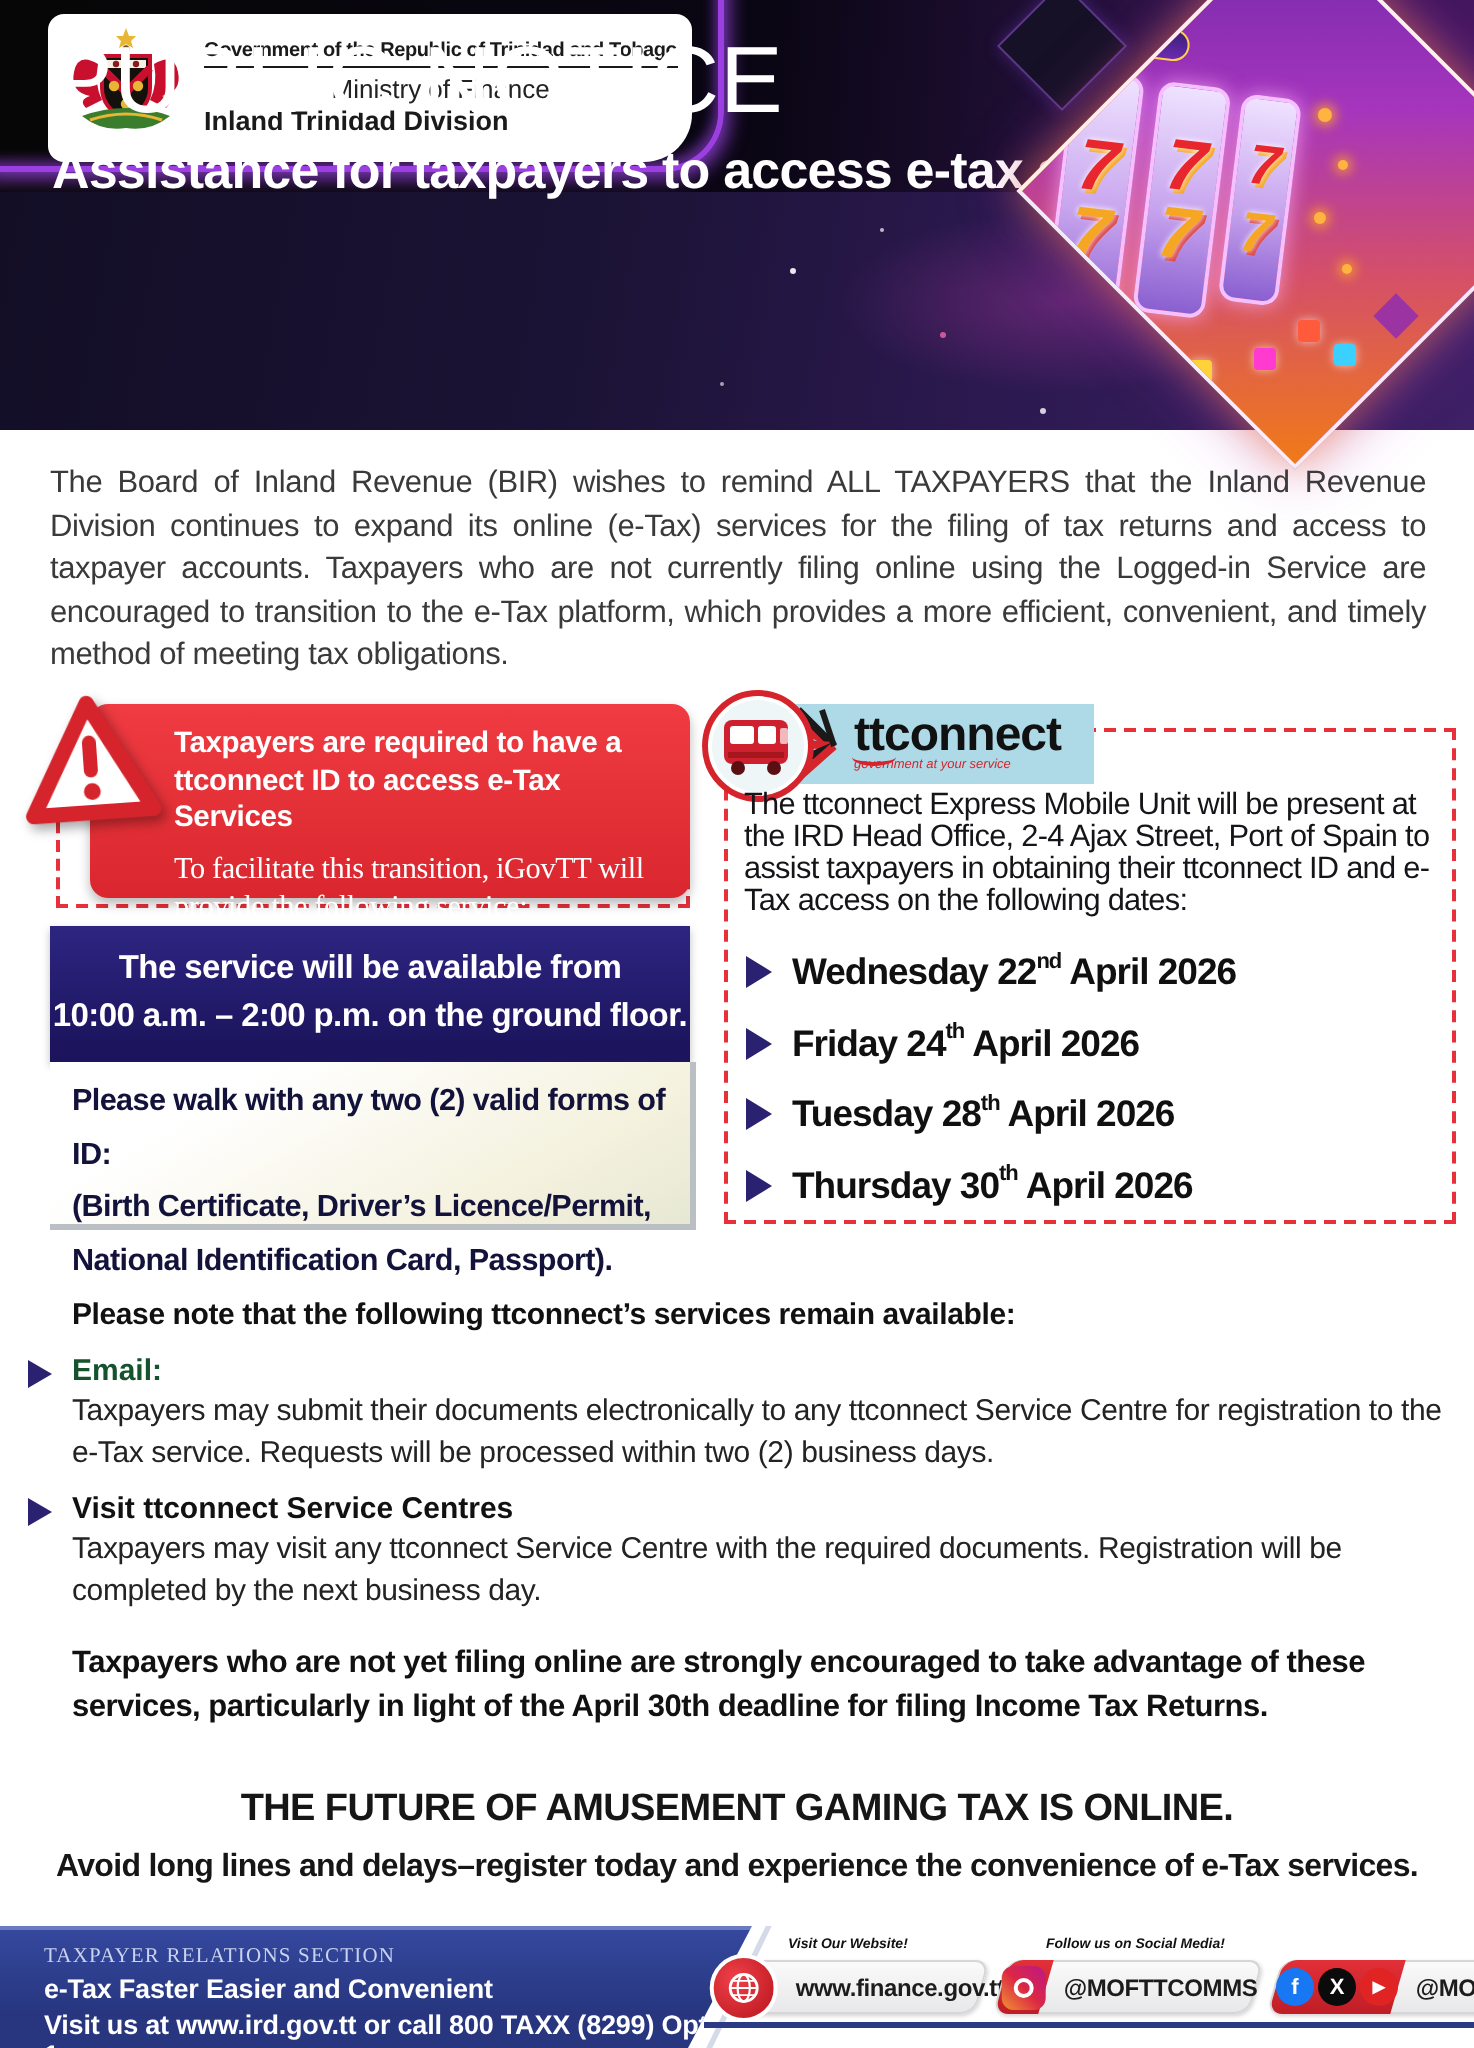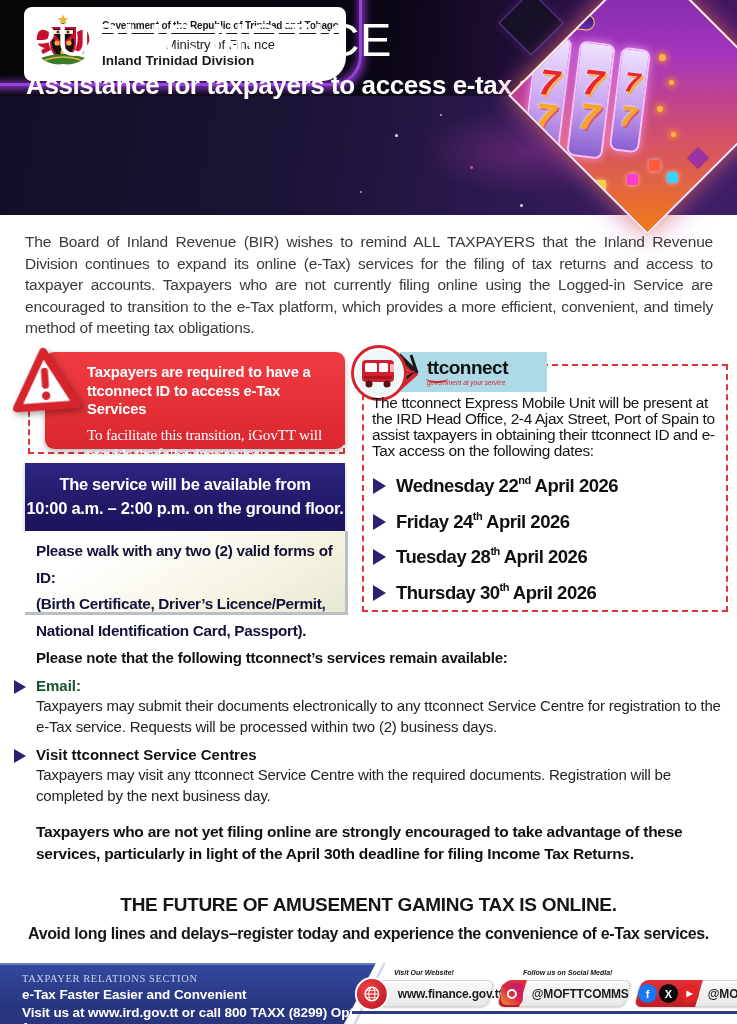--- a/index.html
+++ b/index.html
@@ -85,21 +85,21 @@
     background:linear-gradient(150deg,#ffffff 25%,#f4f1dd 75%,#e6e8d4 100%);
     border-right:3px solid #b9bfc3; border-bottom:3px solid #b9bfc3; padding:7px 0 0 11px; }
   .id-line { font-size:15.3px; font-weight:bold; color:#13123a; line-height:26.5px; letter-spacing:-0.3px; }
 
   
   .tt-dash { position:absolute; left:362px; top:364px; width:366px; height:248px; border:2px dashed #e8303a; }
   .tt-logo-blue { position:absolute; left:381px; top:352px; width:166px; height:40px; background:#aedae7;
     display:flex; align-items:center; }
   .tt-burst { width:44px; height:38px; margin-left:2px; flex:0 0 44px; }
   .tt-wordmark { position:relative; }
-  .tt-brand { font-size:19px; font-weight:bold; color:#111; letter-spacing:-0.5px; line-height:18px; }
+  .tt-brand { font-size:24px; font-weight:bold; color:#111; letter-spacing:-0.5px; line-height:18px; }
   .tt-brand::after { content:""; position:absolute; left:-1px; top:15px; width:22px; height:7px;
     border-bottom:2.5px solid #d5242c; border-radius:50%; }
   .tt-tagline { font-size:6.5px; font-style:italic; color:#d5242c; margin-top:2px; }
   .tt-bus-circle { position:absolute; left:351px; top:345px; width:56px; height:56px; border-radius:50%;
     background:#eef6f8; border:3px solid #d5242c; box-shadow:0 0 0 2px #fff inset; }
   .tt-par { position:absolute; left:372px; top:395px; width:352px; font-size:15.4px; line-height:16px;
     color:#151519; letter-spacing:-0.35px; }
   .dates { position:absolute; left:373px; top:475px; }
   .date-row { display:flex; align-items:flex-start; margin-bottom:12.5px; height:23px; }
   .tri { width:0; height:0; border-left:13px solid #2b2171; border-top:8px solid transparent;

